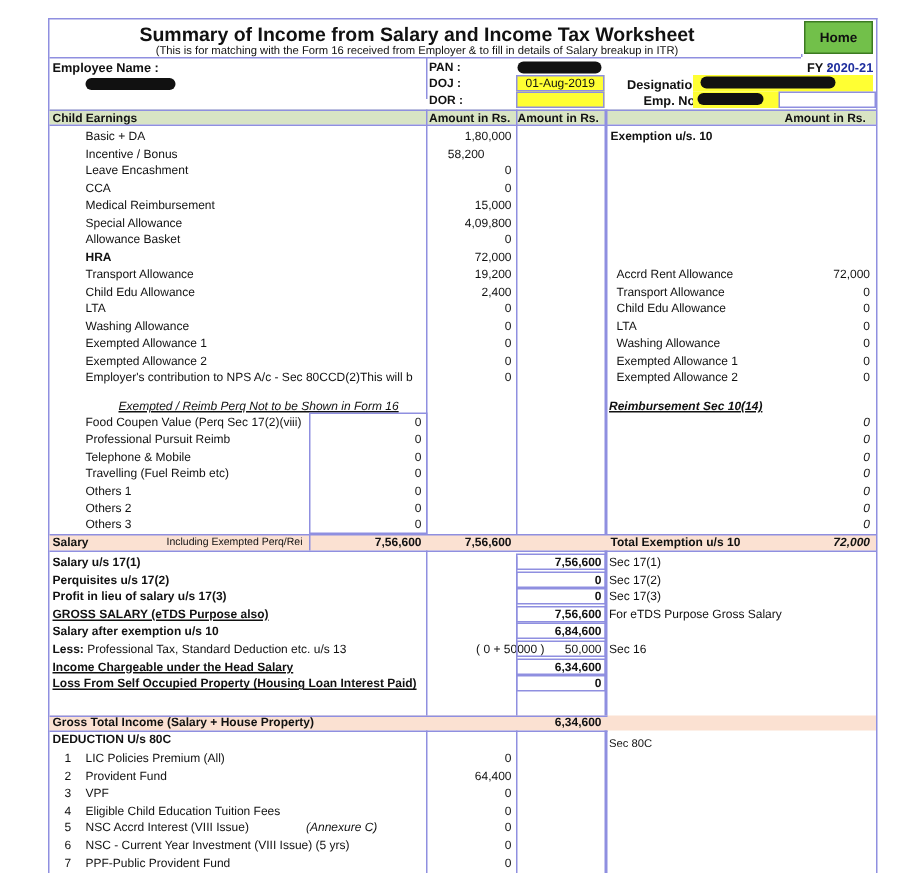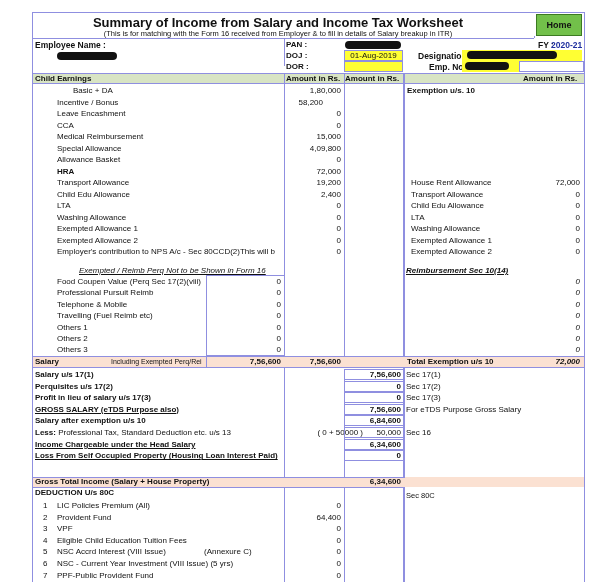--- a/index.html
+++ b/index.html
@@ -72,21 +72,21 @@
   <div class="abs b" style="left:253px;top:61px;">Amount in Rs.</div>
   <div class="abs b" style="left:312px;top:61px;">Amount in Rs.</div>
   <div class="abs b" style="left:490px;top:61px;">Amount in Rs.</div>
 
   <div class="vline" style="left:251px;top:60px;height:520px;"></div>
   <div class="vline" style="left:311px;top:60px;height:283px;"></div>
   <div class="vline" style="left:370px;top:60px;height:520px;width:2px;"></div>
   <div class="vline" style="left:311px;top:358px;height:222px;"></div>
 
   <div id="earnings">
-      <div class="row" style="left:24px;top:72px;margin-left:16px;">Basic + DA</div>
+      <div class="row" style="left:24px;top:72px;">Basic + DA</div>
       <div class="row num" style="left:253px;width:55px;top:72px;">1,80,000</div>
       <div class="row" style="left:24px;top:83.5px;">Incentive / Bonus</div>
       <div class="row num" style="left:253px;width:37px;top:83.5px;">58,200</div>
       <div class="row" style="left:24px;top:95px;">Leave Encashment</div>
       <div class="row num" style="left:253px;width:55px;top:95px;">0</div>
       <div class="row" style="left:24px;top:106.5px;">CCA</div>
       <div class="row num" style="left:253px;width:55px;top:106.5px;">0</div>
       <div class="row" style="left:24px;top:118px;">Medical Reimbursement</div>
       <div class="row num" style="left:253px;width:55px;top:118px;">15,000</div>
       <div class="row" style="left:24px;top:129.5px;">Special Allowance</div>
@@ -125,21 +125,21 @@
       <div class="row" style="left:24px;top:308.6px;">Others 1</div>
       <div class="row num" style="left:176px;width:72px;top:308.6px;">0</div>
       <div class="row" style="left:24px;top:320px;">Others 2</div>
       <div class="row num" style="left:176px;width:72px;top:320px;">0</div>
       <div class="row" style="left:24px;top:331.4px;">Others 3</div>
       <div class="row num" style="left:176px;width:72px;top:331.4px;">0</div>
     </div>
 
   <div class="abs b" style="left:374px;top:73px;">Exemption u/s. 10</div>
   <div id="exemptions">
-      <div class="row" style="left:378px;top:164px;">House Rent Allowance</div>
+      <div class="row" style="left:378px;top:164px;">Accrd Rent Allowance</div>
       <div class="row num" style="left:480px;width:67px;top:164px;">72,000</div>
       <div class="row" style="left:378px;top:175.5px;">Transport Allowance</div>
       <div class="row num" style="left:480px;width:67px;top:175.5px;">0</div>
       <div class="row" style="left:378px;top:187px;">Child Edu Allowance</div>
       <div class="row num" style="left:480px;width:67px;top:187px;">0</div>
       <div class="row" style="left:378px;top:198.5px;">LTA</div>
       <div class="row num" style="left:480px;width:67px;top:198.5px;">0</div>
       <div class="row" style="left:378px;top:210px;">Washing Allowance</div>
       <div class="row num" style="left:480px;width:67px;top:210px;">0</div>
       <div class="row" style="left:378px;top:221.5px;">Exempted Allowance 1</div>
@@ -218,21 +218,21 @@
       <div class="row" style="left:24px;top:498.6px;">Provident Fund</div>
       <div class="row num" style="left:253px;width:55px;top:498.6px;">64,400</div>
       <div class="row" style="left:10px;top:510.2px;">3</div>
       <div class="row" style="left:24px;top:510.2px;">VPF</div>
       <div class="row num" style="left:253px;width:55px;top:510.2px;">0</div>
       <div class="row" style="left:10px;top:521.8px;">4</div>
       <div class="row" style="left:24px;top:521.8px;">Eligible Child Education Tuition Fees</div>
       <div class="row num" style="left:253px;width:55px;top:521.8px;">0</div>
       <div class="row" style="left:10px;top:533.4px;">5</div>
       <div class="row" style="left:24px;top:533.4px;">NSC Accrd Interest (VIII Issue)</div>
-      <div class="row" style="left:171px;top:533.4px;">(Annexure C)</div>
+      <div class="row" style="left:171px;top:533.4px;font-style:italic;">(Annexure C)</div>
       <div class="row num" style="left:253px;width:55px;top:533.4px;">0</div>
       <div class="row" style="left:10px;top:545px;">6</div>
       <div class="row" style="left:24px;top:545px;">NSC - Current Year Investment (VIII Issue) (5 yrs)</div>
       <div class="row num" style="left:253px;width:55px;top:545px;">0</div>
       <div class="row" style="left:10px;top:556.6px;">7</div>
       <div class="row" style="left:24px;top:556.6px;">PPF-Public Provident Fund</div>
       <div class="row num" style="left:253px;width:55px;top:556.6px;">0</div>
       <div class="row" style="left:10px;top:568.2px;">8</div>
       <div class="row" style="left:24px;top:568.2px;">Housing Loan Re-pymt (Principal)</div>
       <div class="row num" style="left:253px;width:55px;top:568.2px;">0</div>

